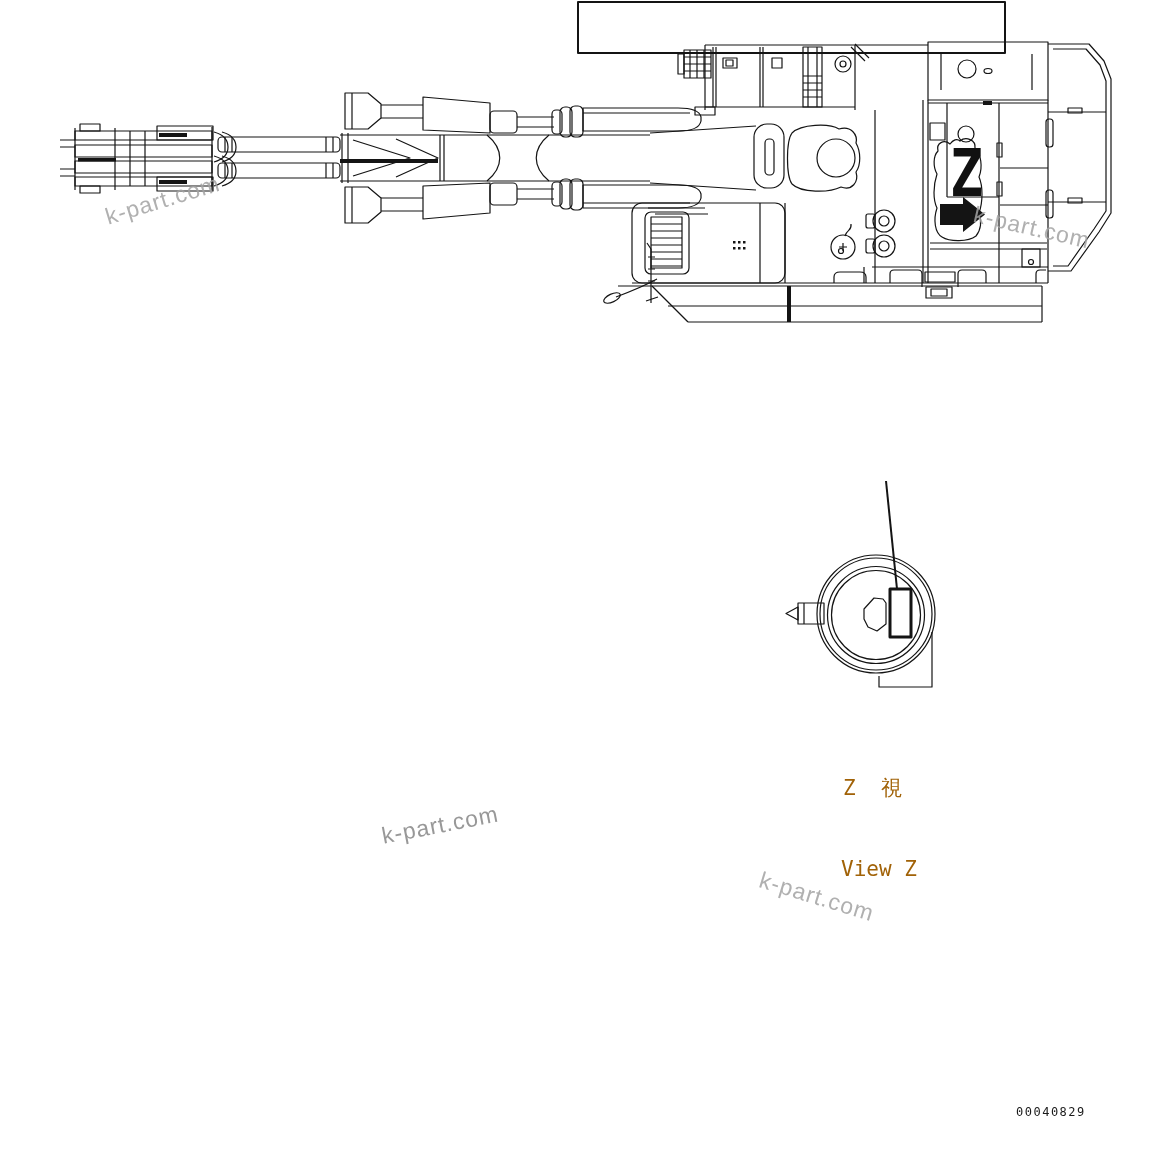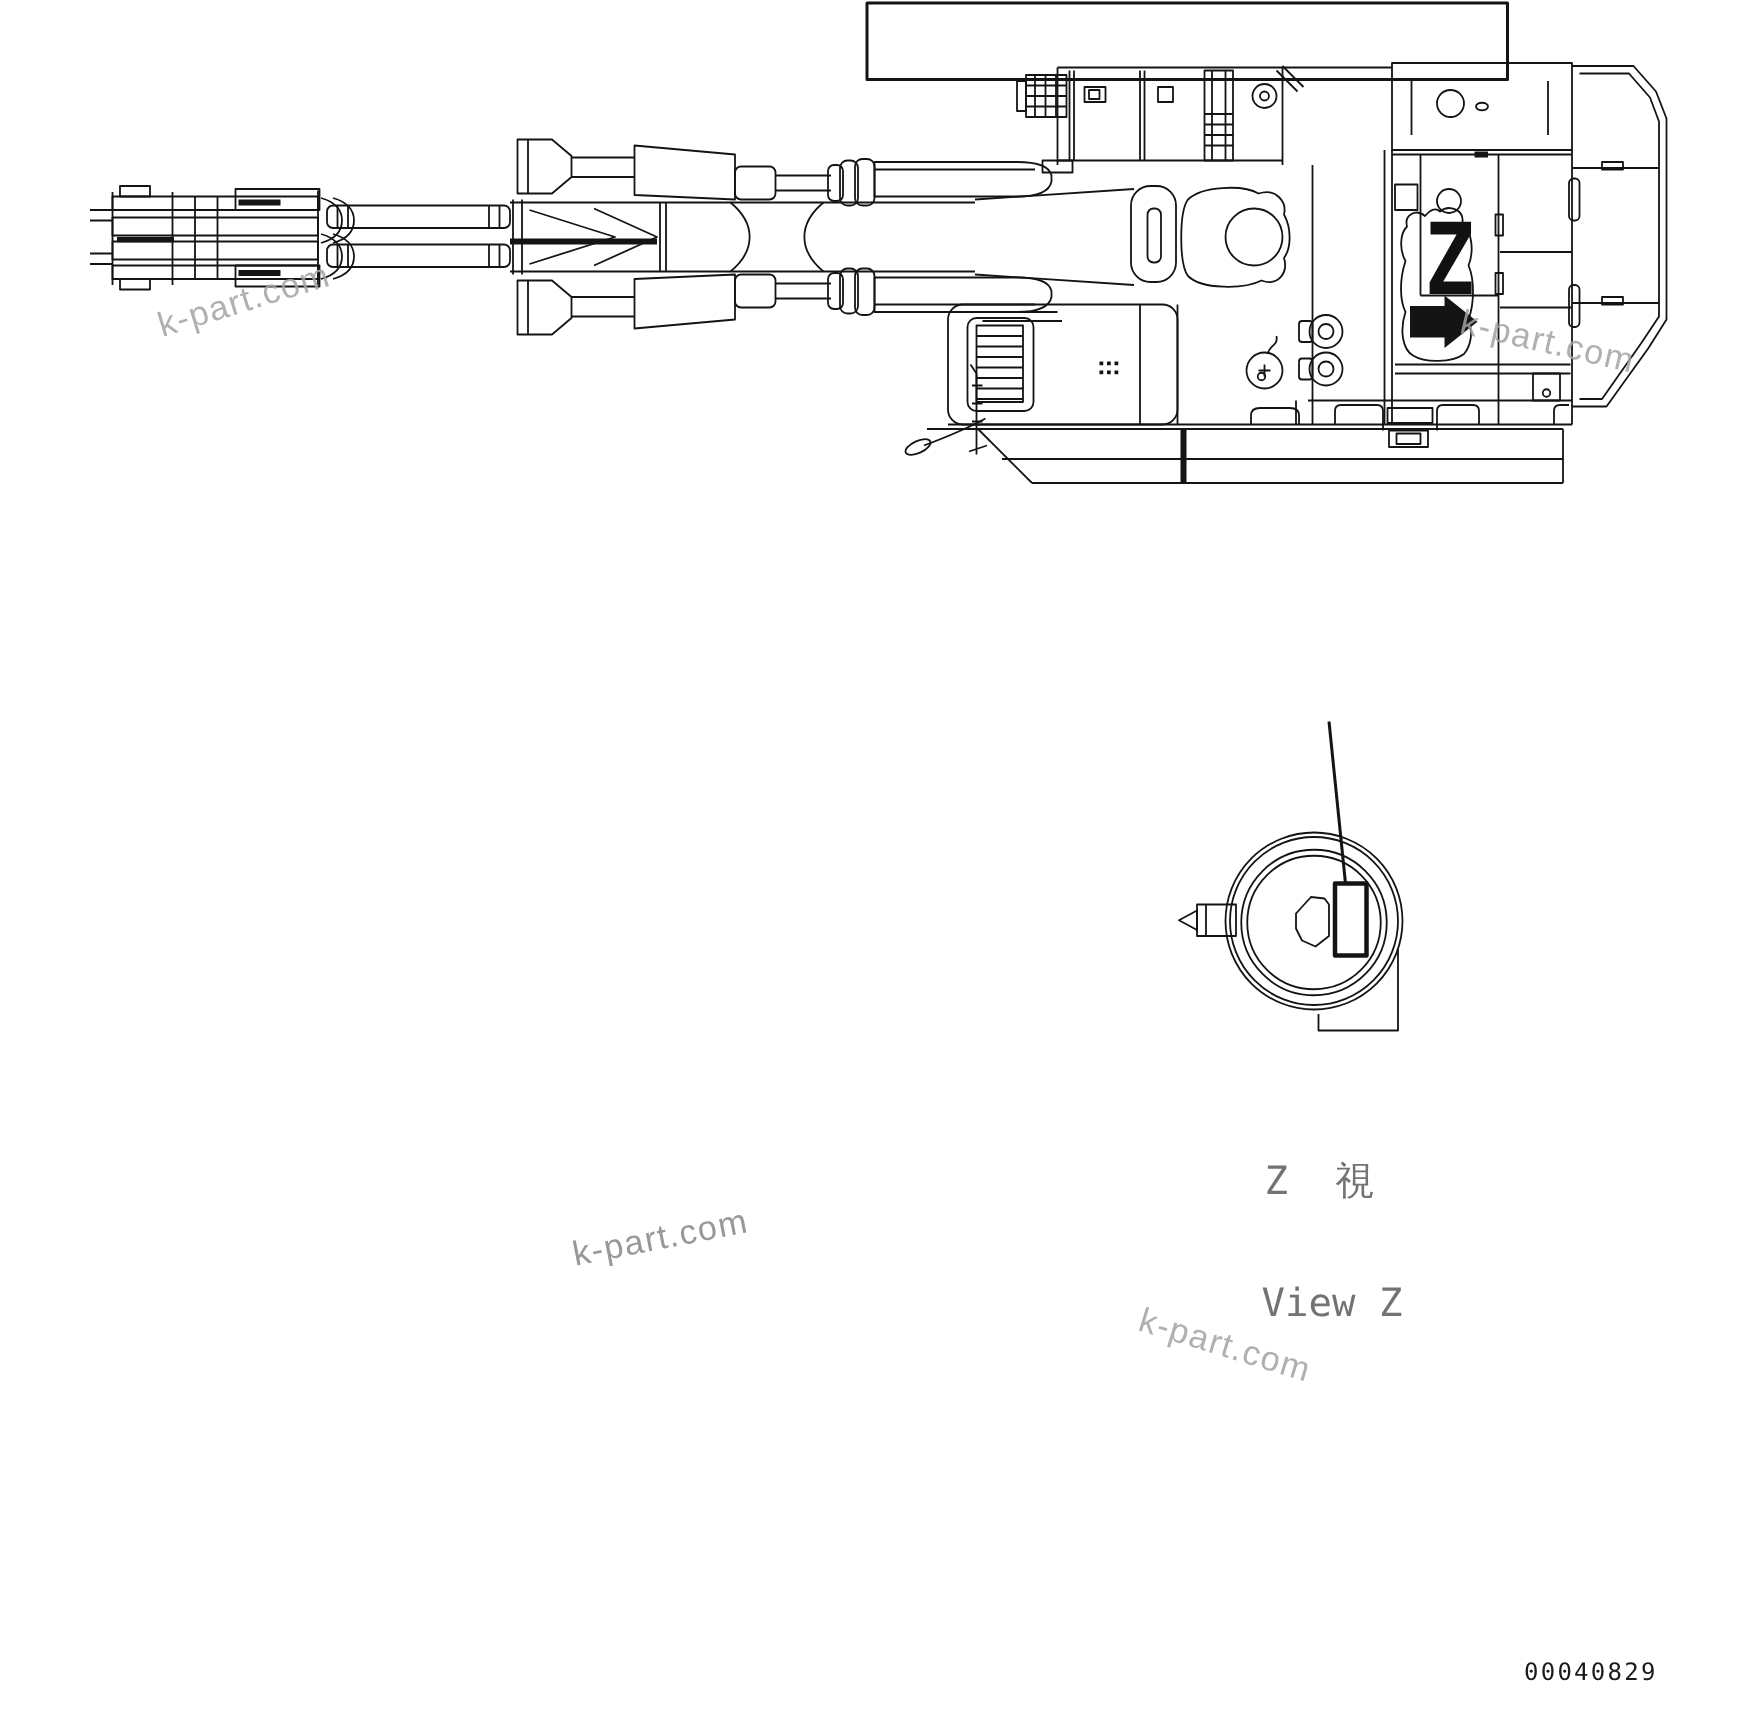--- a/index.html
+++ b/index.html
@@ -6,24 +6,24 @@
   .canvas{position:relative;width:1163px;height:1157px;background:#ffffff;overflow:hidden;
           font-family:"DejaVu Sans Mono","Liberation Mono",monospace;}
   .canvas svg{position:absolute;left:0;top:0;}
   svg .ln{fill:none;stroke:#141414;stroke-width:1.2;stroke-linejoin:round;stroke-linecap:butt;}
   svg .ln2{fill:none;stroke:#141414;stroke-width:2;stroke-linejoin:round;}
   svg .ln3{fill:none;stroke:#141414;stroke-width:3;stroke-linejoin:round;}
   svg .fl{fill:#141414;stroke:none;}
   .wm{position:absolute;color:#a3a3a3;opacity:.85;font-family:"Liberation Sans",sans-serif;
       font-size:23px;letter-spacing:1px;white-space:nowrap;transform-origin:0 50%;}
   .wm.dark{color:#878787;}
-  .callout{position:absolute;left:843px;top:721px;color:#737373;font-size:26px;line-height:27px;
+  .callout{position:absolute;left:843px;top:721px;color:#a16207;font-size:21px;line-height:27px;
            white-space:pre;}
   .callout .l2{margin-left:-2px;}
-  .docnum{position:absolute;left:1016px;top:1105px;color:#1a1a1a;font-size:16px;letter-spacing:1.5px;}
+  .docnum{position:absolute;left:1016px;top:1105px;color:#1a1a1a;font-size:12px;letter-spacing:1.5px;}
 </style>
 </head>
 <body>
 
 <div class="canvas">
 
 <svg width="1163" height="1157" viewBox="0 0 1163 1157">
 
   <g>
     <rect class="ln2" x="578" y="2" width="427" height="51"></rect>

